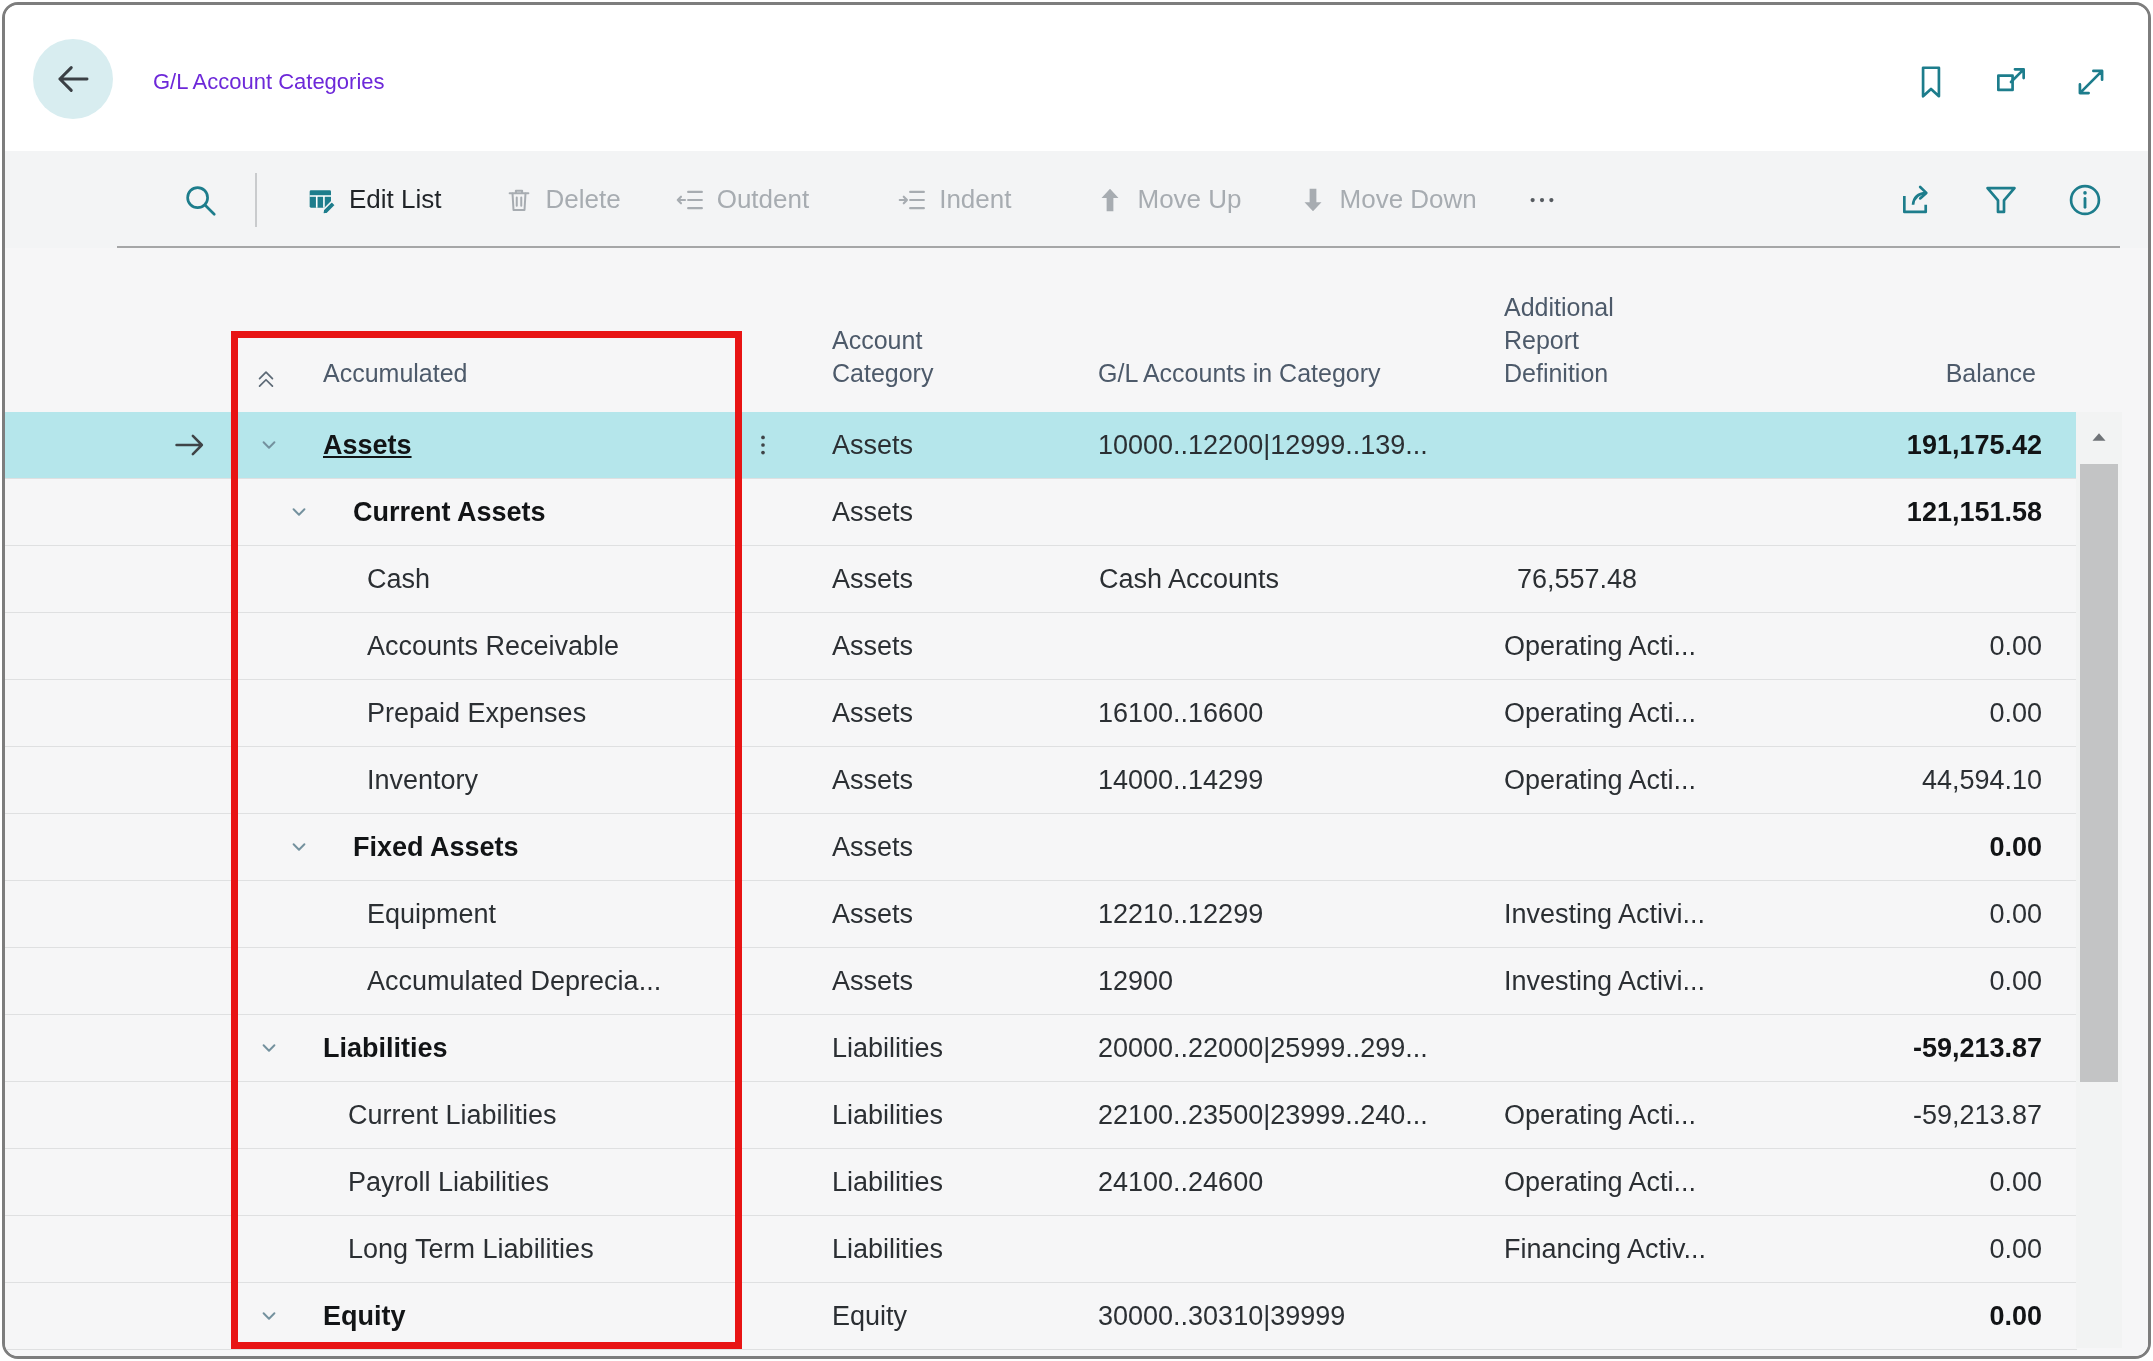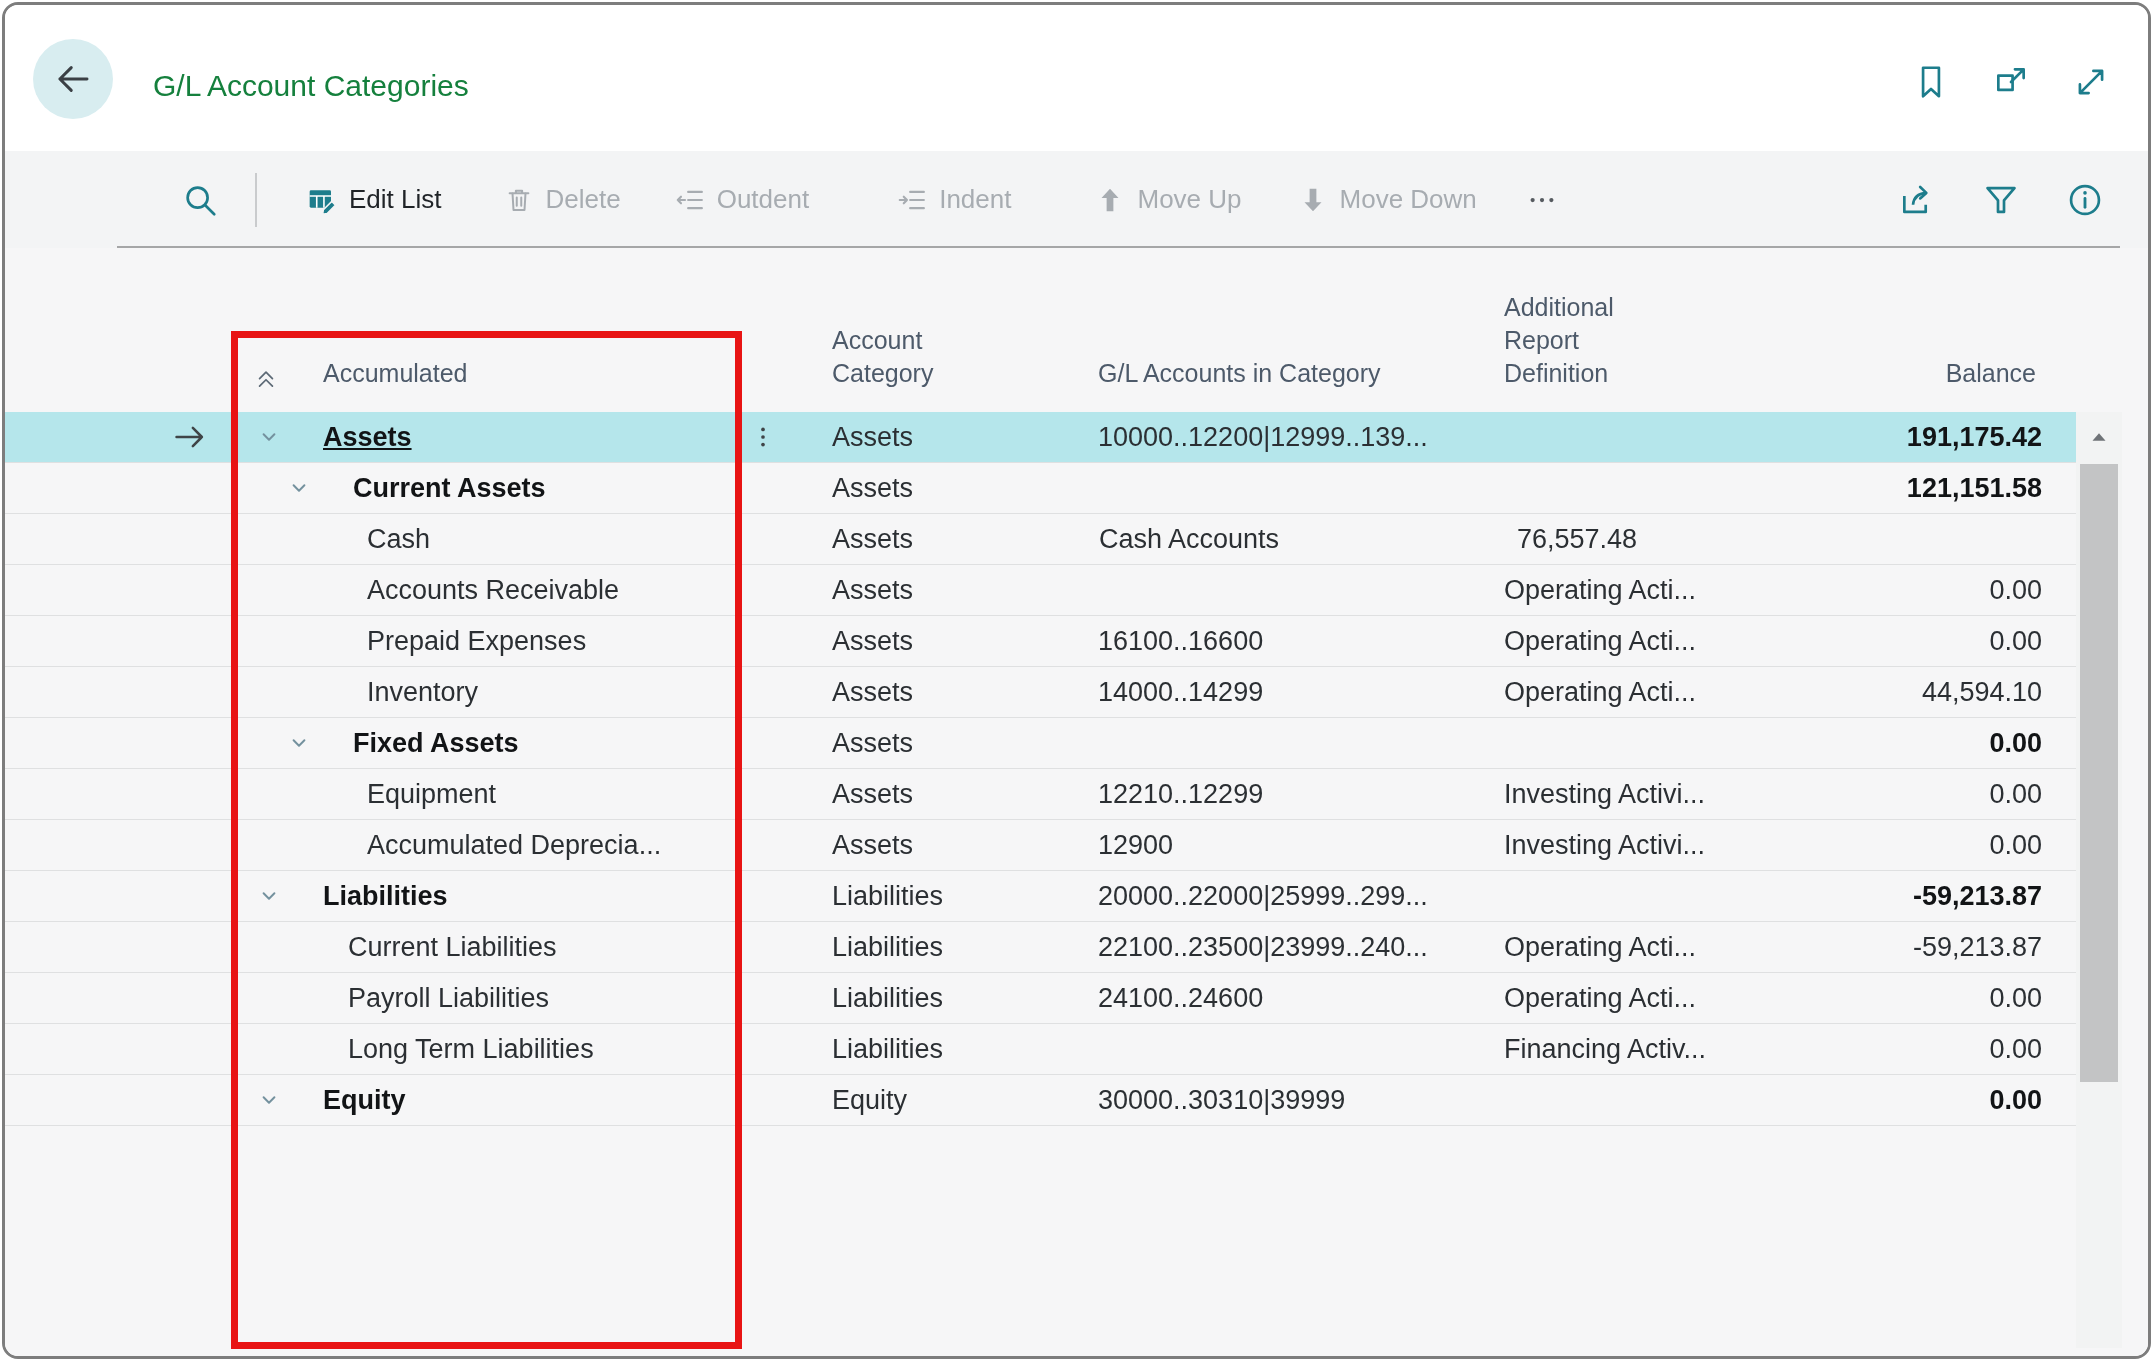--- a/index.html
+++ b/index.html
@@ -5,21 +5,21 @@
 <style>
   html,body{margin:0;padding:0;background:#fff;width:2153px;height:1361px;overflow:hidden;
     font-family:"Liberation Sans","DejaVu Sans",sans-serif;}
   .window{position:absolute;left:2px;top:2px;width:2143px;height:1351px;border:3px solid #7d7d7d;
     border-radius:16px;background:#fff;overflow:hidden;}
 
   
   .appbar{position:absolute;top:0;left:0;right:0;height:146px;background:#fff;}
   .back-btn{position:absolute;left:28px;top:34px;width:80px;height:80px;border-radius:50%;
     background:#d8edf0;display:flex;align-items:center;justify-content:center;color:#3b4045;cursor:pointer;}
-  .page-title{position:absolute;left:148px;top:64px;font-size:30px;color:#15803d;}
+  .page-title{position:absolute;left:148px;top:64px;font-size:22px;color:#6d28d9;}
   .app-icons{position:absolute;right:38px;top:58px;display:flex;gap:42px;color:#1d7d8c;}
   .app-icons .icn{width:38px;height:38px;cursor:pointer;}
 
   
   .toolbar{position:absolute;top:146px;left:0;right:0;height:97px;background:#f3f4f5;}
   .toolbar-inner{display:flex;align-items:center;height:100%;padding-left:176px;}
   .tb-item{display:flex;align-items:center;gap:12px;font-size:26px;white-space:nowrap;cursor:pointer;}
   .tb-item .icn{width:30px;height:30px;}
   .tb-enabled{color:#1f2327;}
   .tb-enabled .icn{color:#1d7d8c;}
@@ -35,21 +35,21 @@
   .th{position:absolute;bottom:22px;white-space:pre-line;line-height:33px;}
   .th-collapse{position:absolute;left:247px;bottom:20px;width:28px;height:28px;color:#5d6a76;cursor:pointer;}
   .th-desc{left:318px;}
   .th-cat{left:827px;}
   .th-gl{left:1093px;}
   .th-ard{left:1499px;}
   .th-bal{right:112px;}
 
   
   .tbody{position:absolute;top:407px;left:0;right:0;bottom:0;background:#f6f6f7;}
-  .row{position:relative;display:flex;align-items:center;width:2072px;height:51px;box-sizing:border-box;
+  .row{position:relative;display:flex;align-items:center;width:2072px;height:67px;box-sizing:border-box;
     border-bottom:1px solid #dfe0e1;font-size:27px;color:#2b2f33;cursor:pointer;}
   .row.sel{background:#b5e6eb;}
   .cell{box-sizing:border-box;}
   .c-gutter{width:229px;display:flex;align-items:center;}
   .rec-arrow{width:38px;height:38px;margin-left:166px;color:#3f4447;}
   .c-desc{width:516px;display:flex;align-items:center;}
   .chev{width:67px;display:flex;align-items:center;color:#74919e;}
   .chev .icn{width:26px;height:26px;}
   .ind1{padding-left:22px;}
   .ind2{padding-left:52px;}

